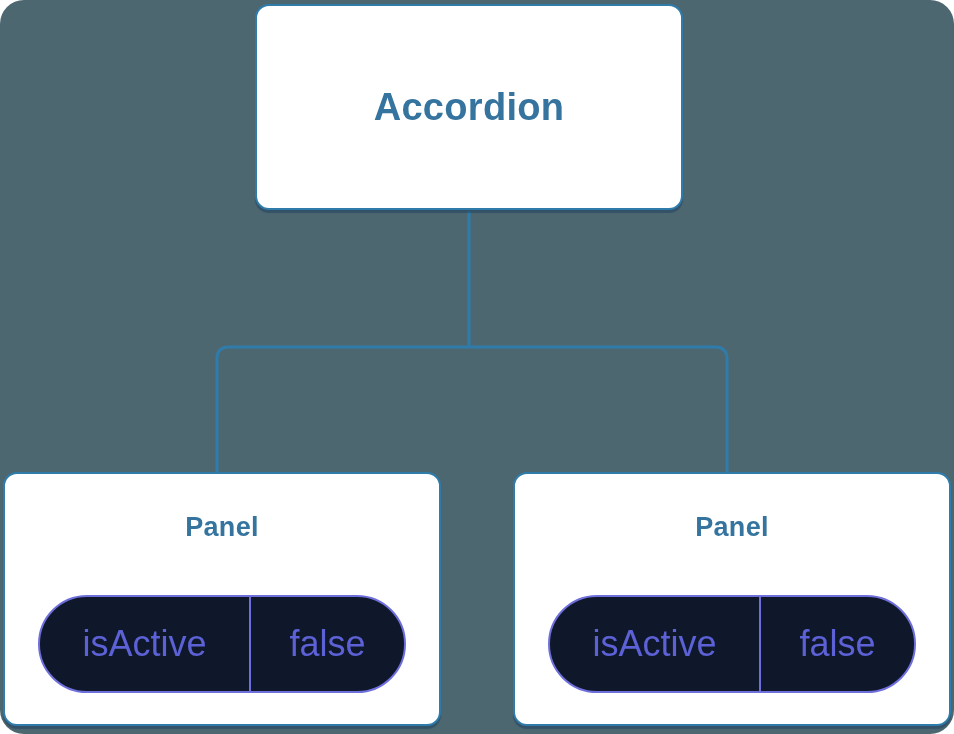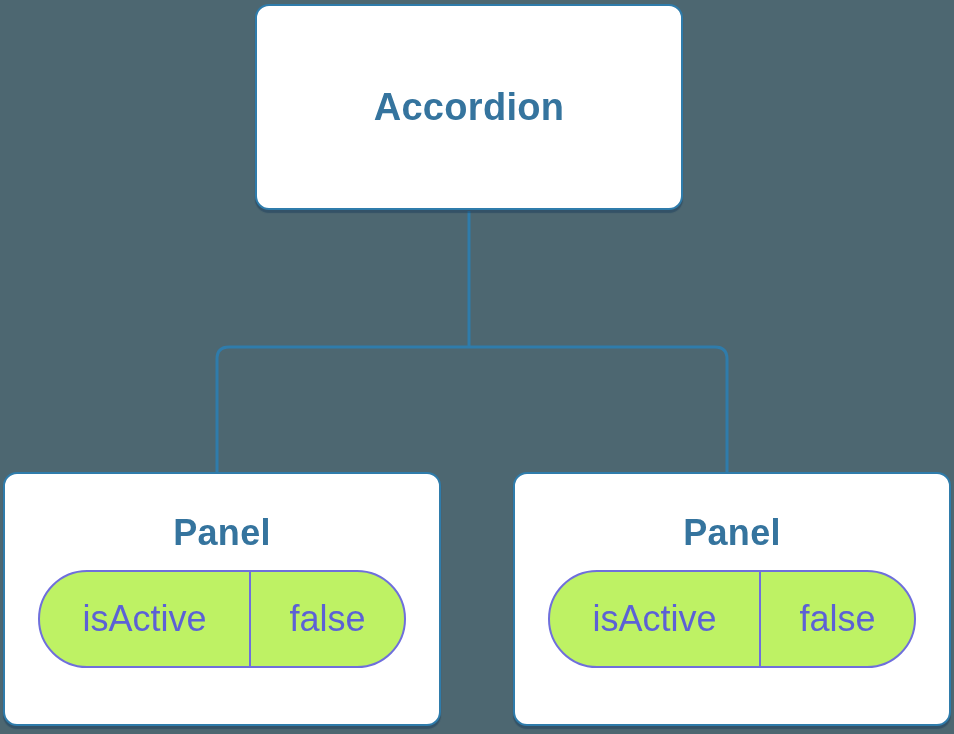--- a/index.html
+++ b/index.html
@@ -3,20 +3,21 @@
 <meta charset="utf-8">
 <style>
   html, body { margin: 0; padding: 0; }
   .canvas {
     position: relative;
     width: 954px;
     height: 734px;
     background: #4d6771;
     overflow: hidden;
     font-family: "Liberation Sans", sans-serif;
+    border-radius: 24px;
   }
   .connector-svg {
     position: absolute;
     left: 0; top: 0;
     width: 954px; height: 734px;
   }
   .node {
     position: absolute;
     box-sizing: border-box;
     background: #ffffff;
@@ -41,30 +42,30 @@
     box-sizing: border-box;
   }
   .panel-left  { left: 3px; }
   .panel-right { left: 513px; }
   .node-label {
     font-size: 38px;
     font-weight: 600;
     color: #35749e;
     letter-spacing: 0.3px;
   }
-  .panel-node .node-label { font-size: 36px; }
+  .panel-node .node-label { font-size: 27px; }
   .state-pill {
-    margin-top: 16px;
+    margin-top: 52px;
     width: 368px; height: 98px;
     box-sizing: border-box;
     border: 2px solid #6f6fdc;
     border-radius: 60px;
     display: flex;
     overflow: hidden;
-    background: #bef264;
+    background: #0f172a;
   }
   .state-name, .state-value {
     display: flex;
     align-items: center;
     justify-content: center;
     font-size: 36px;
     font-weight: 400;
     color: #5c61d6;
   }
   .state-name {

